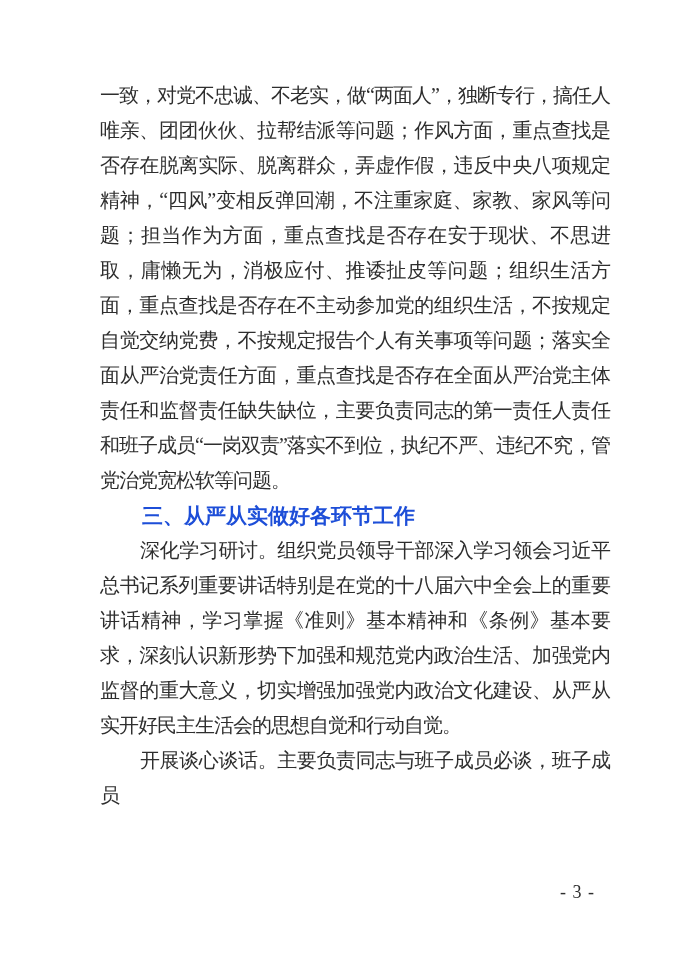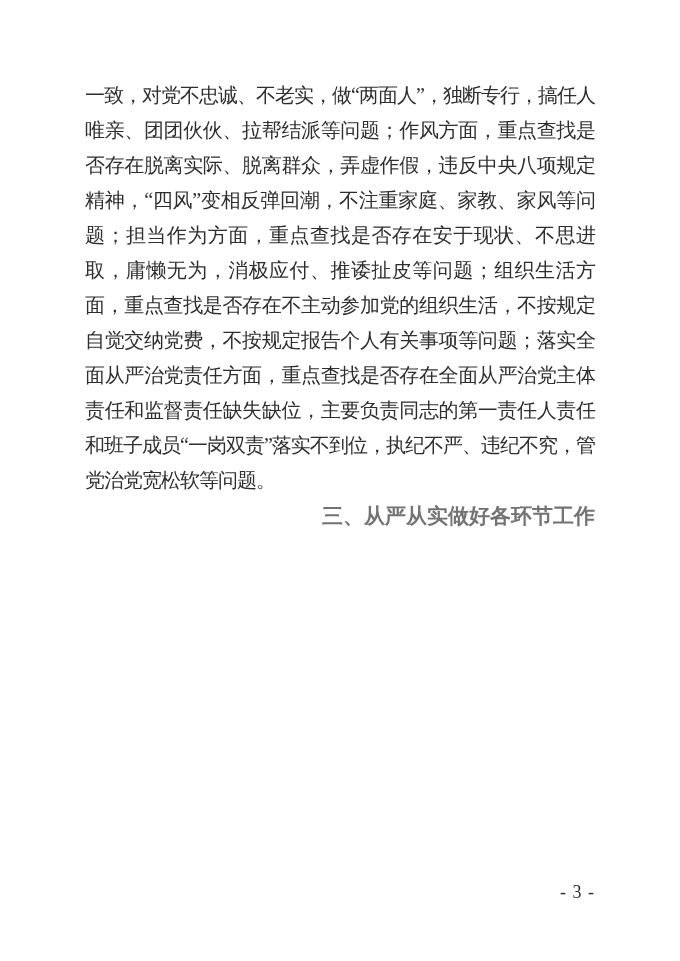--- a/index.html
+++ b/index.html
@@ -10,21 +10,21 @@
   .page {
     position: relative;
     width: 680px;
     height: 961px;
     background: #ffffff;
     overflow: hidden;
     font-family: "Liberation Serif", "DejaVu Serif", serif;
   }
   .content {
     position: absolute;
-    left: 85px;
+    left: 100px;
     top: 78px;
     width: 510px;
     color: #2e2e2e;
   }
   .para {
     margin: 0;
     font-size: 20px;
     line-height: 35px;
     letter-spacing: -1px;
     text-align: justify;
@@ -32,36 +32,38 @@
     text-indent: 2em;
     word-break: break-all;
   }
   .para.no-indent {
     text-indent: 0;
   }
   .para.heading {
     font-family: "Liberation Sans", "DejaVu Sans", sans-serif;
     font-weight: 700;
     font-size: 21px;
-    color: #737373;
+    color: #1d4ed8;
     letter-spacing: 0;
-    text-align: right;
+    text-align: left;
   }
   .page-number {
     position: absolute;
     top: 882px;
     right: 85px;
     font-size: 18px;
     letter-spacing: 1px;
     color: #2e2e2e;
     font-family: "Liberation Serif", "DejaVu Serif", serif;
   }
 </style>
 </head>
 <body>
 
 <div class="page">
   <div class="content">
     <p class="para no-indent">一致，对党不忠诚、不老实，做“两面人”，独断专行，搞任人唯亲、团团伙伙、拉帮结派等问题；作风方面，重点查找是否存在脱离实际、脱离群众，弄虚作假，违反中央八项规定精神，“四风”变相反弹回潮，不注重家庭、家教、家风等问题；担当作为方面，重点查找是否存在安于现状、不思进取，庸懒无为，消极应付、推诿扯皮等问题；组织生活方面，重点查找是否存在不主动参加党的组织生活，不按规定自觉交纳党费，不按规定报告个人有关事项等问题；落实全面从严治党责任方面，重点查找是否存在全面从严治党主体责任和监督责任缺失缺位，主要负责同志的第一责任人责任和班子成员“一岗双责”落实不到位，执纪不严、违纪不究，管党治党宽松软等问题。</p>
     <p class="para heading">三、从严从实做好各环节工作</p>
+    <p class="para">深化学习研讨。组织党员领导干部深入学习领会习近平总书记系列重要讲话特别是在党的十八届六中全会上的重要讲话精神，学习掌握《准则》基本精神和《条例》基本要求，深刻认识新形势下加强和规范党内政治生活、加强党内监督的重大意义，切实增强加强党内政治文化建设、从严从实开好民主生活会的思想自觉和行动自觉。</p>
+    <p class="para">开展谈心谈话。主要负责同志与班子成员必谈，班子成员</p>
   </div>
   <div class="page-number">- 3 -</div>
 </div>
 
 </body></html>

